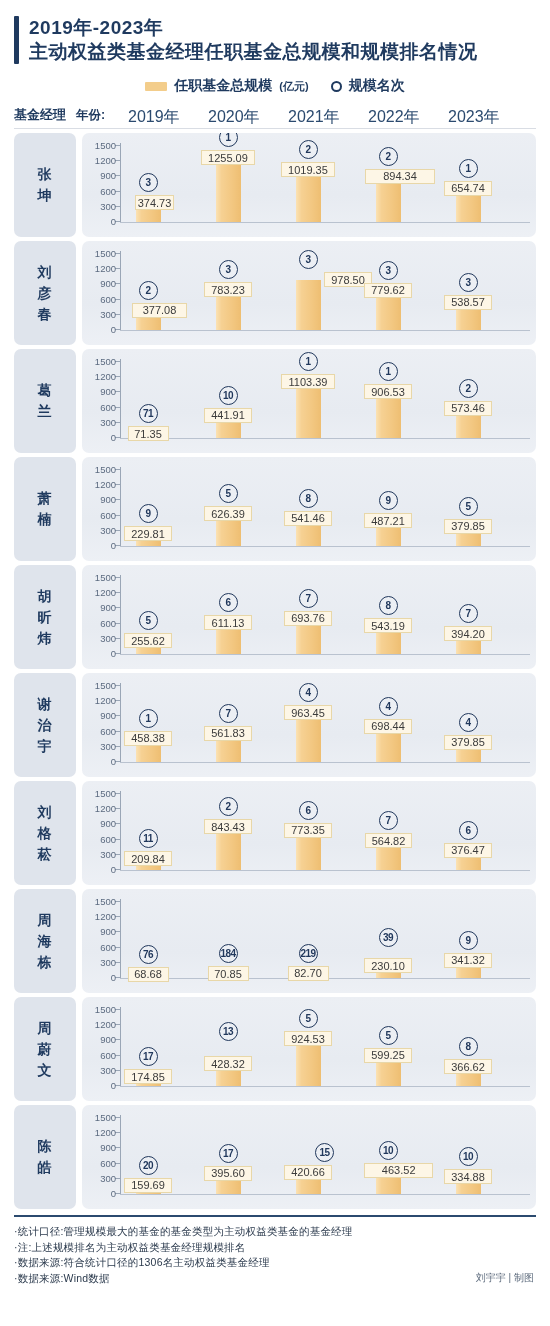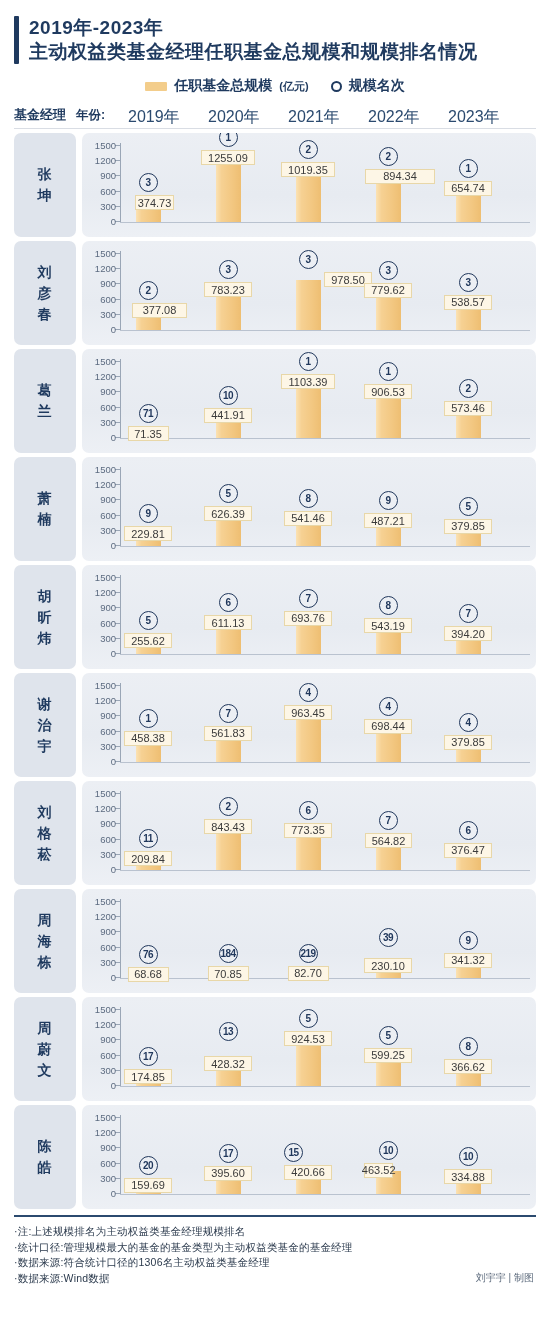--- a/index.html
+++ b/index.html
@@ -496,34 +496,34 @@
           <div class="axis-v"></div>
           <div class="axis-h"></div>
           <div class="bar" style="left: 53.5px; height: 8.09096px; bottom: 15px;"></div>
           <div class="vlabel" style="width: 47.6px; left: 42.2px; bottom: 16.091px;">159.69</div>
           <div class="rank" style="left: 56.5px; bottom: 34.091px;">20</div>
           <div class="bar" style="left: 133.5px; height: 20.0437px; bottom: 15px;"></div>
           <div class="vlabel" style="width: 47.6px; left: 122.2px; bottom: 28.0437px;">395.60</div>
           <div class="rank" style="left: 136.5px; bottom: 46.0437px;">17</div>
           <div class="bar" style="left: 213.5px; height: 21.3134px; bottom: 15px;"></div>
           <div class="vlabel" style="width: 47.6px; left: 202.2px; bottom: 29.3134px;">420.66</div>
-          <div class="rank" style="left: 202px; bottom: 47.3134px; text-align: right;">15</div>
+          <div class="rank" style="left: 233px; bottom: 47.3134px; text-align: right;">15</div>
           <div class="bar" style="left: 293.5px; height: 23.485px; bottom: 15px;"></div>
-          <div class="vlabel" style="width: 29px; left: 282.2px; bottom: 31.485px;">463.52</div>
+          <div class="vlabel" style="width: 69px; left: 282.2px; bottom: 31.485px;">463.52</div>
           <div class="rank" style="left: 296.5px; bottom: 49.485px;">10</div>
           <div class="bar" style="left: 373.5px; height: 16.9673px; bottom: 15px;"></div>
           <div class="vlabel" style="width: 47.6px; left: 362.2px; bottom: 24.9673px;">334.88</div>
           <div class="rank" style="left: 376.5px; bottom: 42.9673px;">10</div>
         </div>
       </div>
     </div>
 
   <div class="footer">
     <div id="notes">
+        <div class="note">·统计口径:管理规模最大的基金的基金类型为主动权益类基金的基金经理</div>
         <div class="note">·注:上述规模排名为主动权益类基金经理规模排名</div>
-        <div class="note">·统计口径:管理规模最大的基金的基金类型为主动权益类基金的基金经理</div>
         <div class="note">·数据来源:符合统计口径的1306名主动权益类基金经理</div>
         <div class="note">·数据来源:Wind数据</div>
       </div>
     <div class="credit">刘宇宇 | 制图</div>
   </div>
 
 </div>
 
 </body></html>

